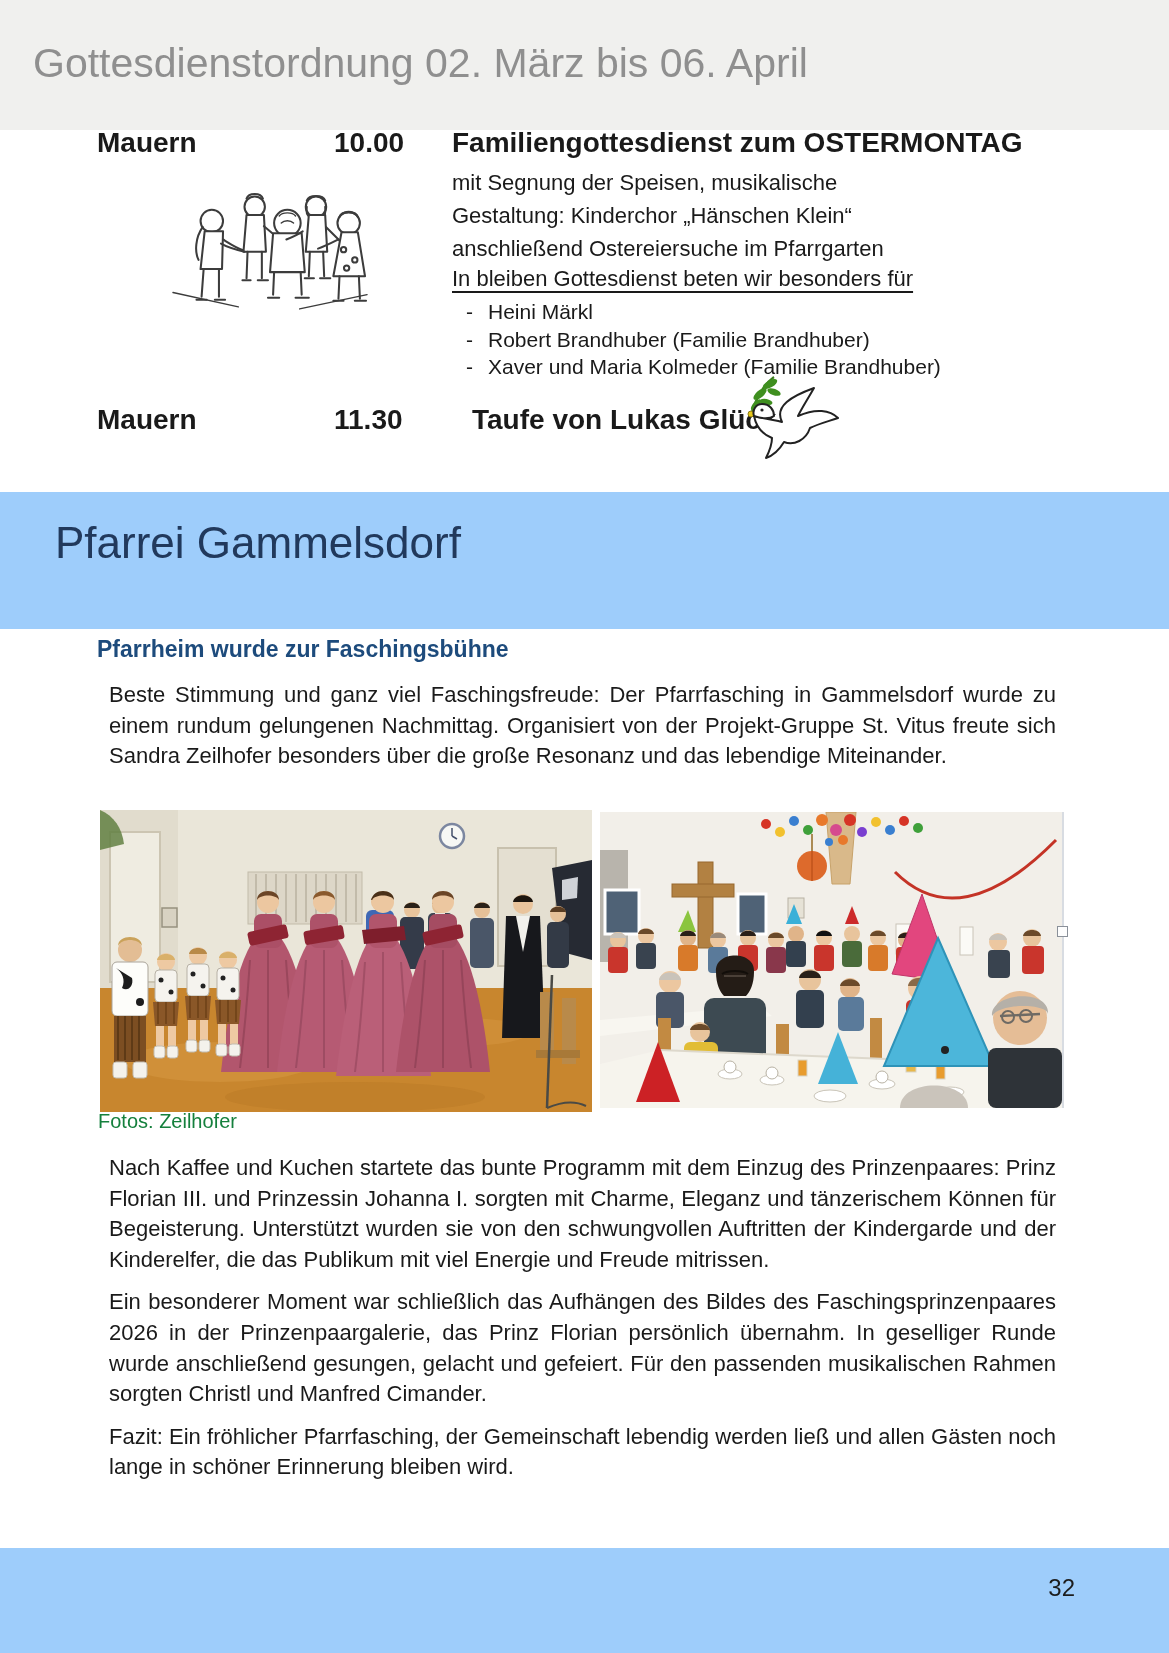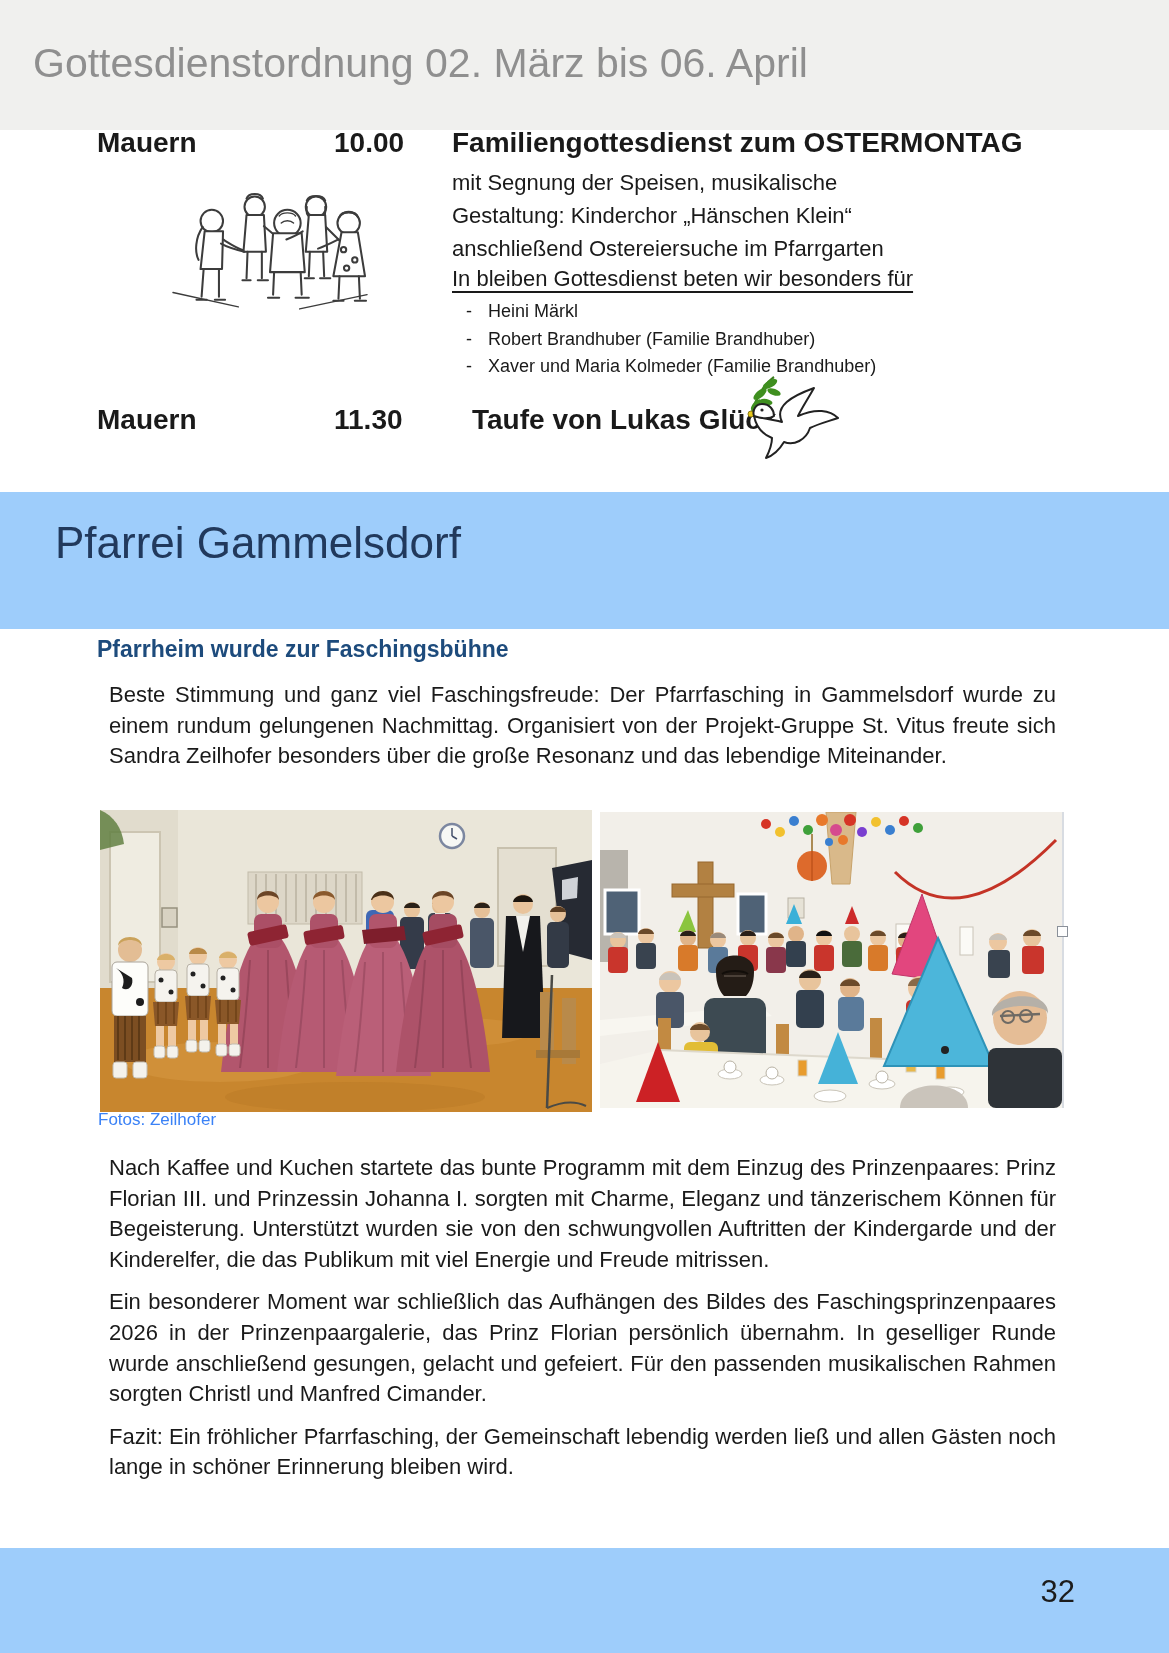--- a/index.html
+++ b/index.html
@@ -25,55 +25,55 @@
   }
 
   
   .sched{font-size:28px;line-height:26px;white-space:nowrap;}
   .sched.bold{font-weight:700;}
   .detail-lines{left:452px;top:166px;font-size:22px;line-height:33px;white-space:nowrap;}
   .prayer-intro{
     left:452px;top:266px;font-size:22px;white-space:nowrap;
     text-decoration:underline;text-decoration-thickness:2px;text-underline-offset:5px;
   }
-  .prayer-list{left:460px;top:298px;font-size:18px;line-height:27.5px;}
+  .prayer-list{left:460px;top:298px;font-size:21px;line-height:27.5px;}
   .prayer-item{position:relative;padding-left:28px;white-space:nowrap;}
   .prayer-item::before{content:"-";position:absolute;left:6px;}
 
   
   .section-banner{left:0;top:492px;width:1169px;height:137px;background:var(--blue-band);}
   .section-banner .title{
     position:absolute;left:55px;top:26px;margin:0;
     font-size:44px;font-weight:400;color:var(--navy);white-space:nowrap;
   }
 
   
   .article-heading{
     left:97px;top:636px;font-size:23px;font-weight:700;color:var(--heading-blue);white-space:nowrap;text-align:right;
   }
   .para-block{width:971px;font-size:22px;line-height:30.6px;text-align:justify;}
   .para-block p{margin:12px;}
   .lead{left:97px;top:668px;}
   .body-block{left:97px;top:1141px;}
-  .photo-caption{left:98px;top:1110px;font-size:17px;color:#3b82f6;}
+  .photo-caption{left:98px;top:1110px;font-size:20px;color:#15803d;}
 
   .photo{display:block;}
   .photo-left{left:100px;top:810px;width:492px;height:302px;}
   .photo-right{left:600px;top:812px;width:462px;height:296px;border-right:2px solid #d8dce2;}
   .resize-handle{
     left:1057px;top:926px;width:11px;height:11px;background:#fdfdfd;border:1.5px solid #8a9099;box-sizing:border-box;
   }
 
   
   .children-art{left:165px;top:170px;width:208px;height:143px;}
   .dove-art{left:722px;top:372px;width:118px;height:90px;}
 
   
   .footer{left:0;top:1548px;width:1169px;height:105px;background:var(--blue-band);}
-  .page-number{position:absolute;right:94px;top:26px;font-size:31px;color:#1c1c1c;}
+  .page-number{position:absolute;right:94px;top:26px;font-size:24px;color:#1c1c1c;}
 </style>
 </head>
 <body>
 
 <div class="page">
 
   <div class="abs top-banner">
     <h1 class="title">Gottesdienstordnung 02. März bis 06. April</h1>
   </div>
 

